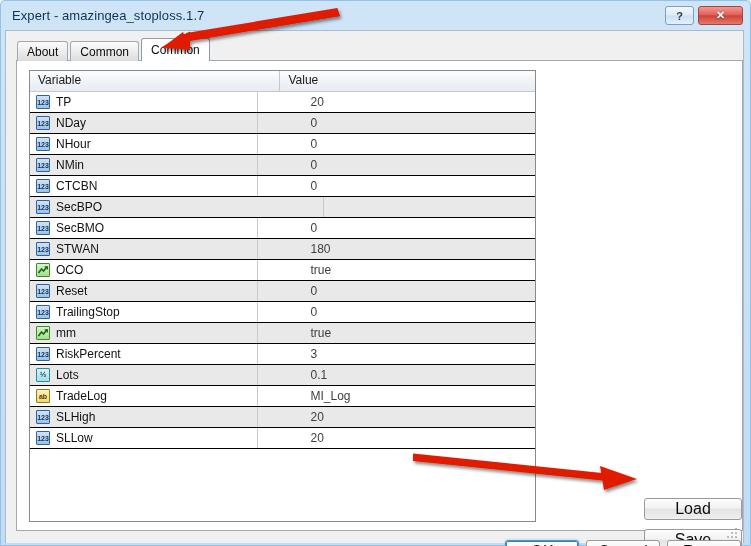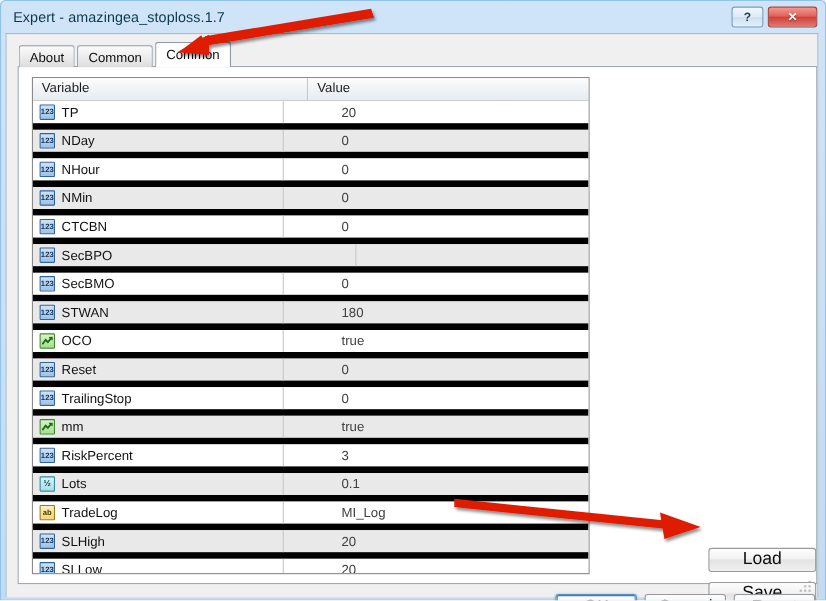--- a/index.html
+++ b/index.html
@@ -151,21 +151,21 @@
     white-space: nowrap;
   }
   .gh-cell.var { width: 294px; }
   .gh-cell.val { width: 299px; border-right: none; }
 
   .grid-row {
     display: flex;
     height: 20px;
     align-items: flex-start;
     background: #ffffff;
-    border-bottom: 6px solid #000000;
+    border-bottom: 1px solid #000000;
   }
   .grid-row.alt { background: #e9e9e9; }
 
   .cell-var {
     box-sizing: border-box;
     width: 294px;
     height: 20px;
     display: flex;
     align-items: center;
     padding-left: 6px;

